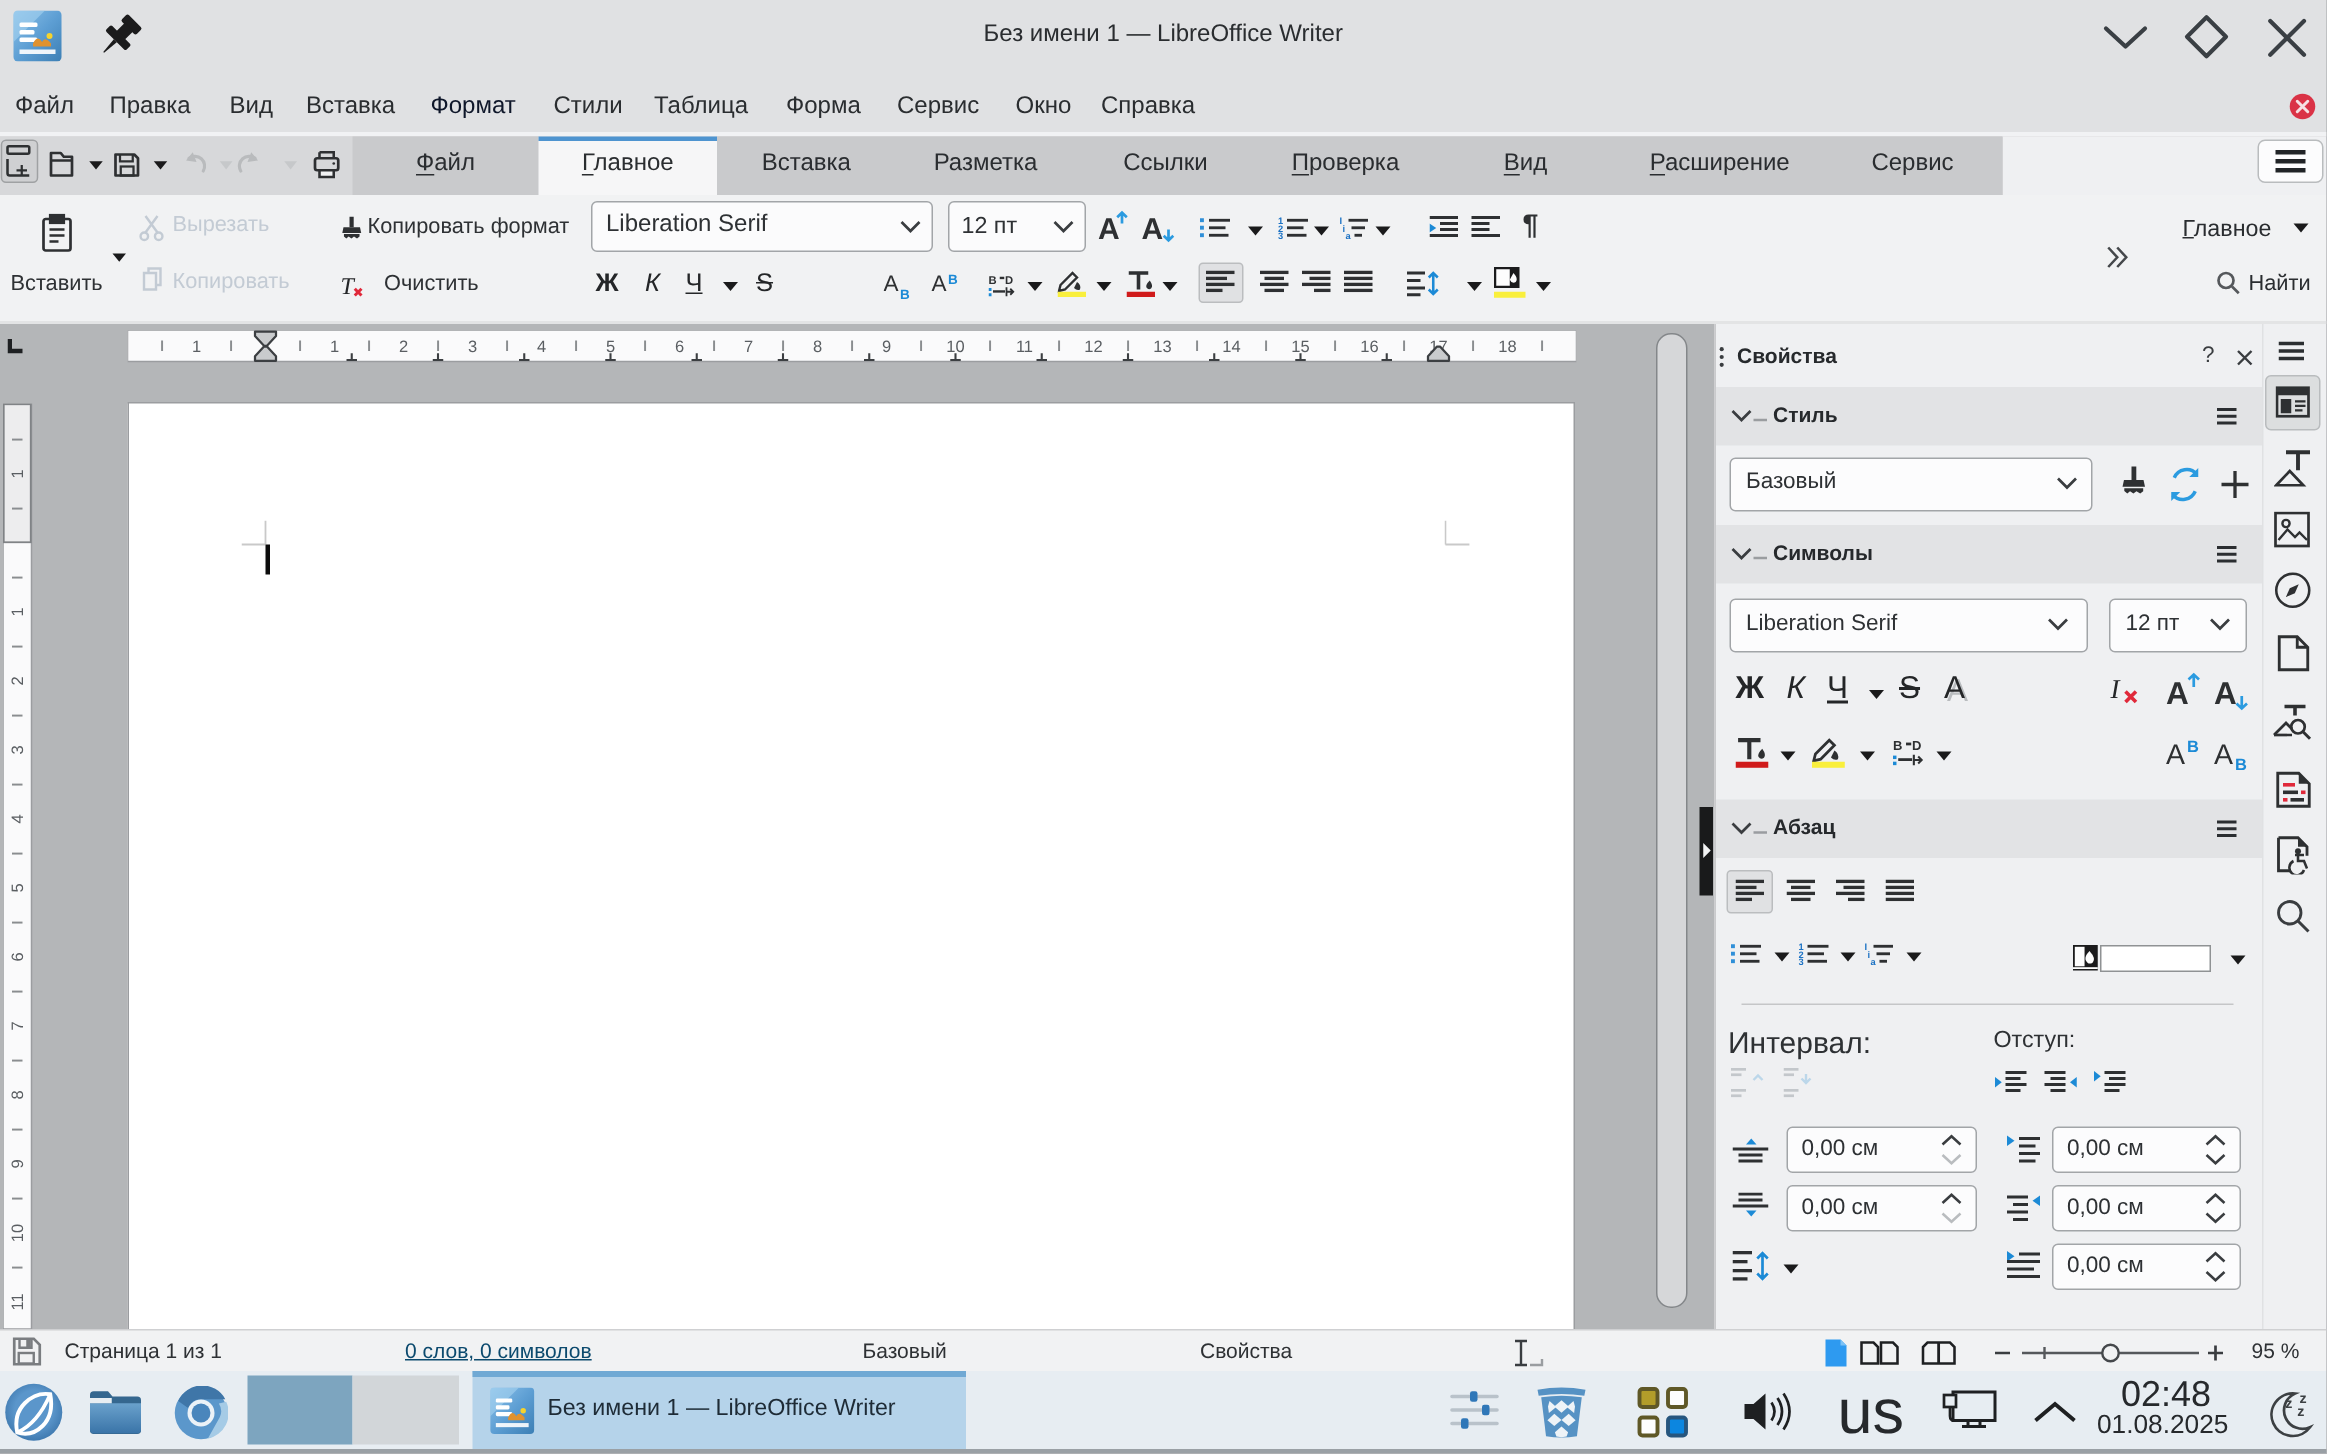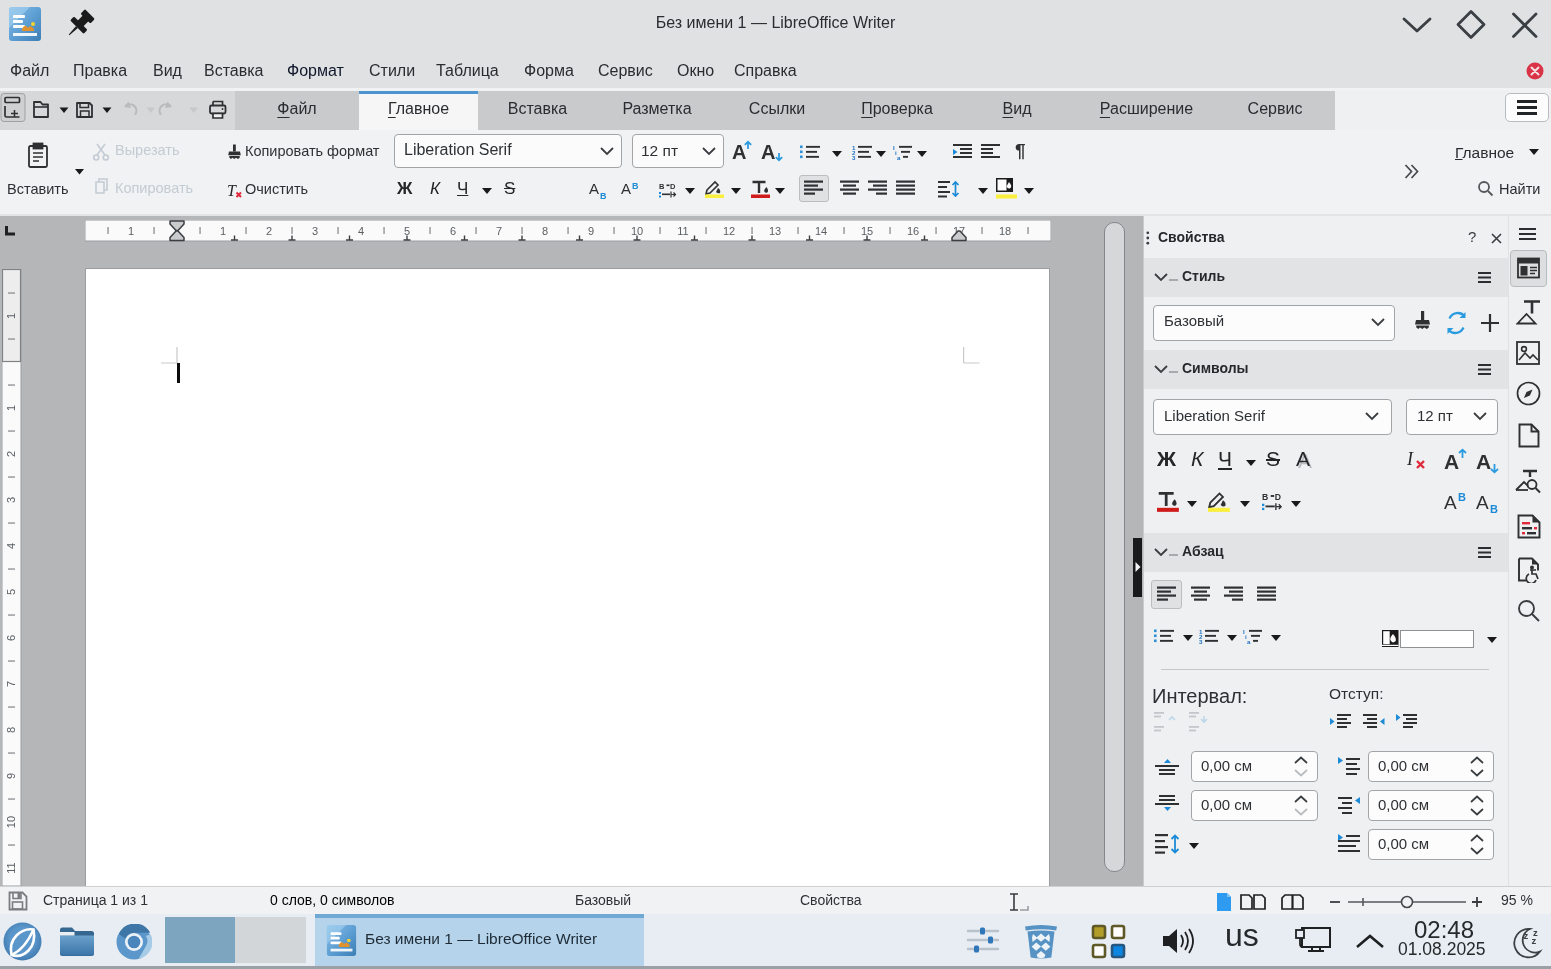--- a/index.html
+++ b/index.html
@@ -137,21 +137,21 @@
 <svg class="abs" style="left:226px;top:144px" width="20" height="56" viewBox="0 0 20 56">
 <g fill="#2e3032">
       <path d="M7 0.5 h2.8 v7 h-2.8 z"></path>
       <path d="M3 7.5 h11 l0.8 3.8 h-12.6 z"></path>
       <path d="M3.3 12 h10.4 v1.7 l-1.7 1.3 -2 -1.3 -1.7 1.3 -1.9 -1.3 -1.5 1.3 -1.6 -1.4 z"></path>
     </g>
 <text x="1" y="52" font-size="16" font-style="italic" font-family="Liberation Serif" fill="#242628">T</text>
 <path d="M10.5 48.5 l4.5 4.5 m0 -4.5 l-4.5 4.5" stroke="#e0293a" stroke-width="2"></path>
 </svg>
 <div class="abs txt" style="left:245px;top:143px;font-size:14.5px;color:#2e3134;">Копировать формат</div>
-<div class="abs txt" style="left:245px;top:181px;font-size:14.5px;color:#2e3134;">Очистить</div>
+<div class="abs txt" style="left:256px;top:181px;font-size:14.5px;color:#2e3134;">Очистить</div>
 <div class="abs" style="left:394px;top:134px;width:228px;height:34px;background:#fbfbfc;border:1px solid #a2a5a8;border-radius:4px;"></div>
 <div class="abs txt" style="left:404px;top:141px;font-size:16px;color:#2e3134;">Liberation Serif</div>
 <svg class="abs" style="left:599px;top:146px" width="16" height="10" viewBox="0 0 16 10">
     <path d="M2 2 l6 6 6-6" stroke="#3a3d40" stroke-width="1.8" fill="none"></path>
   </svg>
 <div class="abs" style="left:632px;top:134px;width:92px;height:34px;background:#fbfbfc;border:1px solid #a2a5a8;border-radius:4px;"></div>
 <div class="abs txt" style="left:641px;top:142px;font-size:15.5px;color:#2e3134;">12 пт</div>
 <svg class="abs" style="left:701px;top:146px" width="16" height="10" viewBox="0 0 16 10">
     <path d="M2 2 l6 6 6-6" stroke="#3a3d40" stroke-width="1.8" fill="none"></path>
   </svg>
@@ -810,21 +810,21 @@
 <path d="M15 15 l7 7" stroke="#3a3d40" stroke-width="2"></path>
 </svg>
 <div class="abs" style="left:0;top:886px;width:1551px;height:28px;background:#f1f2f3;border-top:1px solid #cfd0d2;"></div>
 <svg class="abs" style="left:8px;top:891px" width="20" height="20" viewBox="0 0 20 20">
 <path d="M1.5 1.5 h13 l4 4 v13 h-17 z" fill="none" stroke="#7a7d80" stroke-width="1.8"></path>
 <path d="M5 1.5 v6 h8 v-6" fill="none" stroke="#7a7d80" stroke-width="1.6"></path>
 <rect x="9.5" y="2" width="3" height="5" fill="#7a7d80"></rect>
 <rect x="4.5" y="11" width="10" height="7" fill="none" stroke="#7a7d80" stroke-width="1.6"></rect>
 </svg>
 <div class="abs txt" style="left:43px;top:892px;font-size:14px;color:#2e3134;">Страница 1 из 1</div>
-<div class="abs txt" style="left:270px;top:892px;font-size:14px;color:#000000;">0 слов, 0 символов</div>
+<div class="abs txt" style="left:270px;top:892px;font-size:14px;color:#0c4a6e;text-decoration:underline;">0 слов, 0 символов</div>
 <div class="abs txt" style="left:575px;top:892px;font-size:14px;color:#2e3134;">Базовый</div>
 <div class="abs txt" style="left:800px;top:892px;font-size:14px;color:#2e3134;">Свойства</div>
 <svg class="abs" style="left:1008px;top:892px" width="30" height="20" viewBox="0 0 30 20">
 <path d="M2 2 h8 M2 18 h8 M6 2 v16" stroke="#3a3d40" stroke-width="1.6" fill="none"></path>
 <path d="M12 18 h8 v-4" stroke="#9a9da0" stroke-width="1.6" fill="none"></path>
 </svg>
 <svg class="abs" style="left:1216px;top:892px" width="100" height="20" viewBox="0 0 100 20">
 <path d="M1 1 h10 l4 4 v14 h-14 z" fill="#2e9af0"></path>
 <path d="M11 1 l4 4 h-4 z" fill="#7cc2f6"></path>
 <g stroke="#1e2022" stroke-width="1.7" fill="none">
@@ -921,21 +921,21 @@
 <rect x="2" y="2" width="12" height="12" rx="2" fill="#b29d2a"></rect>
 <rect x="21" y="2" width="12" height="12" rx="2" fill="#fdfdfd"></rect>
 <rect x="2" y="21" width="12" height="12" rx="2" fill="#fdfdfd"></rect>
 <rect x="21" y="21" width="12" height="12" rx="2" fill="#0c86e0" stroke="#27567e"></rect>
 </g>
   </svg>
 <svg class="abs" style="left:1161px;top:927px" width="36" height="28" viewBox="0 0 36 28">
 <path d="M2 9 h6 l8 -7 v24 l-8 -7 h-6 z" fill="#1e2022"></path>
 <path d="M20 8 q4 6 0 12 M24 5 q6 9 0 18 M28 2 q8 12 0 24" stroke="#1e2022" stroke-width="1.8" fill="none"></path>
 </svg>
-<div class="abs txt" style="left:1225px;top:917px;font-size:32px;color:#26292c;">us</div>
+<div class="abs txt" style="left:1225px;top:917px;font-size:42px;color:#26292c;">us</div>
 <svg class="abs" style="left:1294px;top:926px" width="38" height="30" viewBox="0 0 38 30">
 <rect x="8" y="2" width="28" height="19" fill="none" stroke="#1e2022" stroke-width="2"></rect>
 <path d="M18 21 v4 m8 -4 v4 m-12 0 h16" stroke="#1e2022" stroke-width="2"></path>
 <rect x="2" y="4" width="8" height="8" fill="#e7edf2" stroke="#1e2022" stroke-width="1.8"></rect>
 <path d="M6 12 v6 q0 3 3 3" fill="none" stroke="#1e2022" stroke-width="1.8"></path>
 </svg>
 <svg class="abs" style="left:1355px;top:933px" width="30" height="16" viewBox="0 0 30 16">
 <path d="M2 14 l13 -11 13 11" stroke="#1e2022" stroke-width="2.6" fill="none"></path>
   </svg>
 <div class="abs txt" style="left:1398px;top:916px;width:92px;text-align:center;font-size:24px;color:#26292c;">02:48</div>

